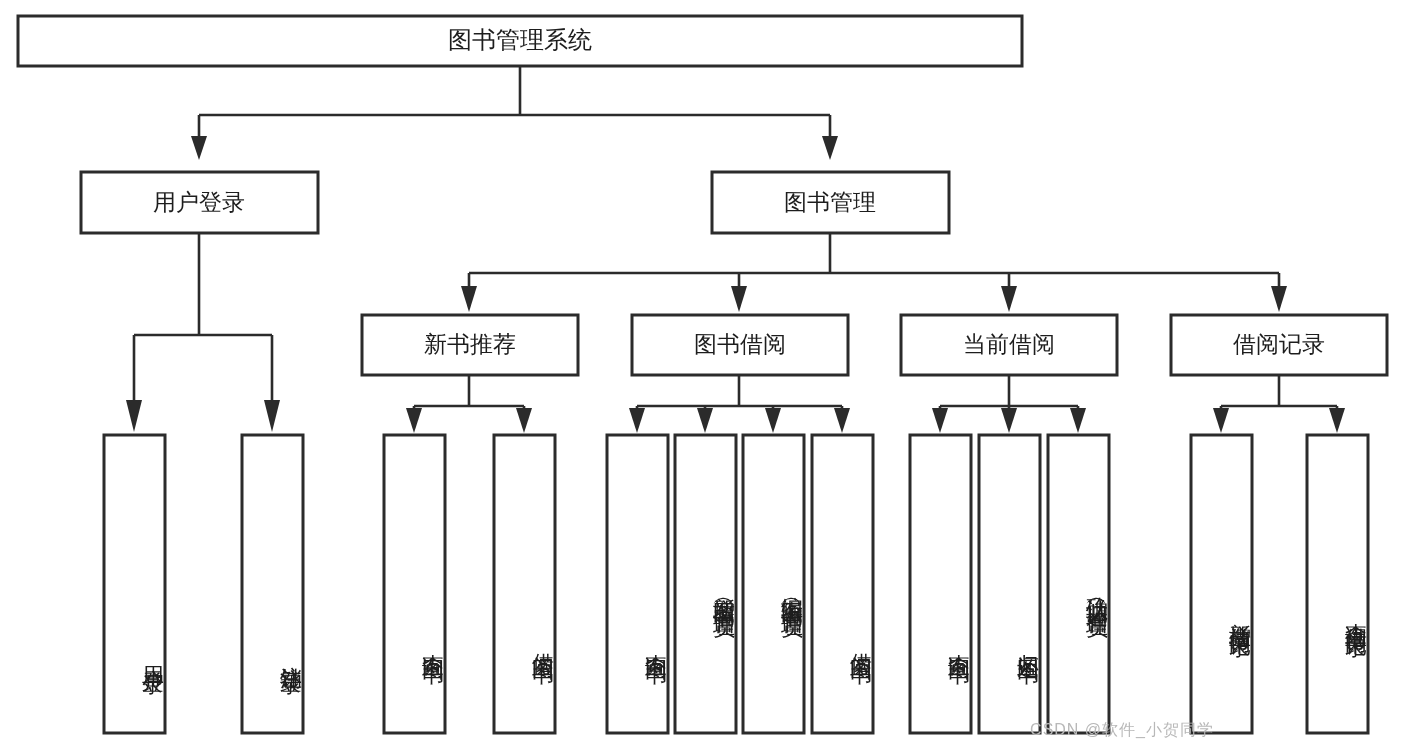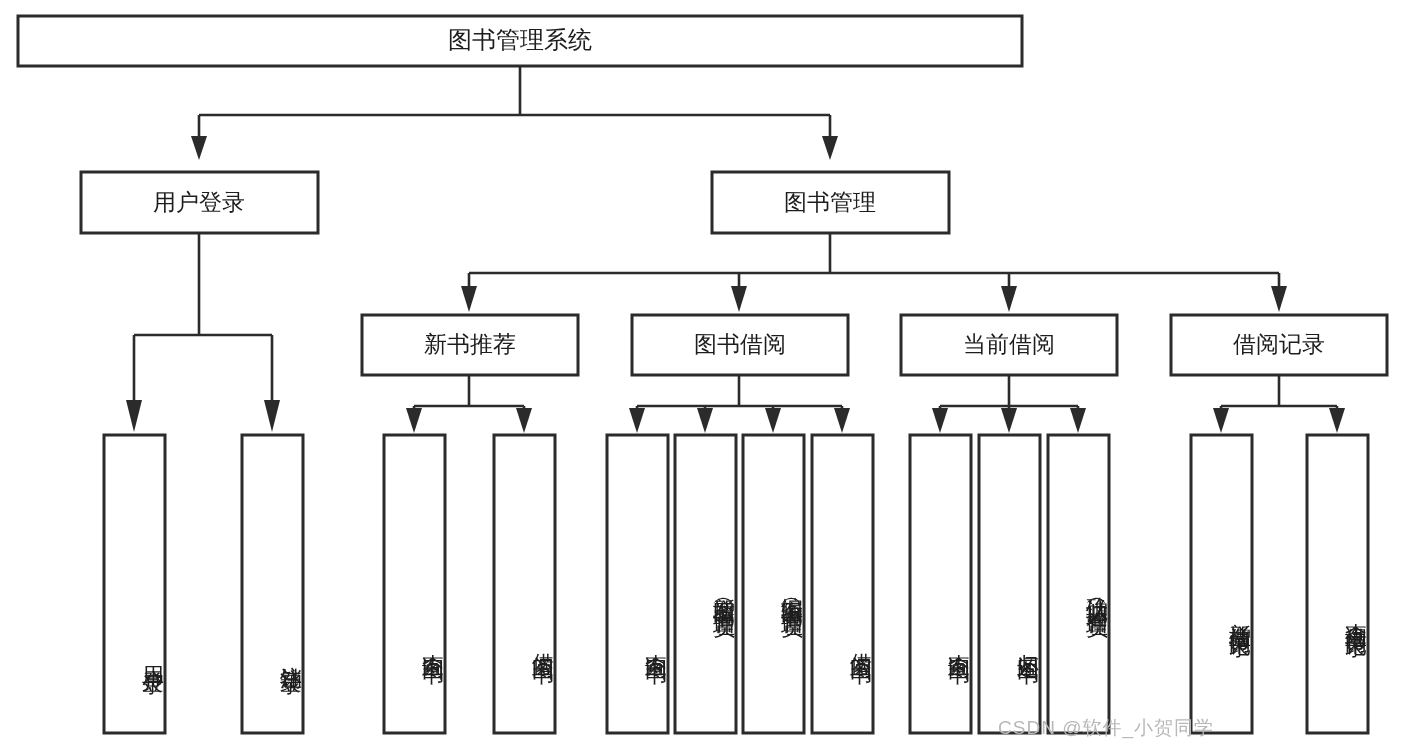--- a/index.html
+++ b/index.html
@@ -70,21 +70,21 @@
     letter-spacing: 3px;
     color: #1d1d1d;
     white-space: nowrap;
     pointer-events: none;
   }
   .watermark {
     position: absolute;
     right: 10px;
     bottom: 6px;
     font-family: "Liberation Sans", "DejaVu Sans", sans-serif;
-    font-size: 19px;
+    font-size: 16px;
     color: #b8b8b8;
     letter-spacing: 1px;
     white-space: nowrap;
     user-select: none;
   }
 </style>
 </head>
 <body>
 
 <div id="diagram-root">

